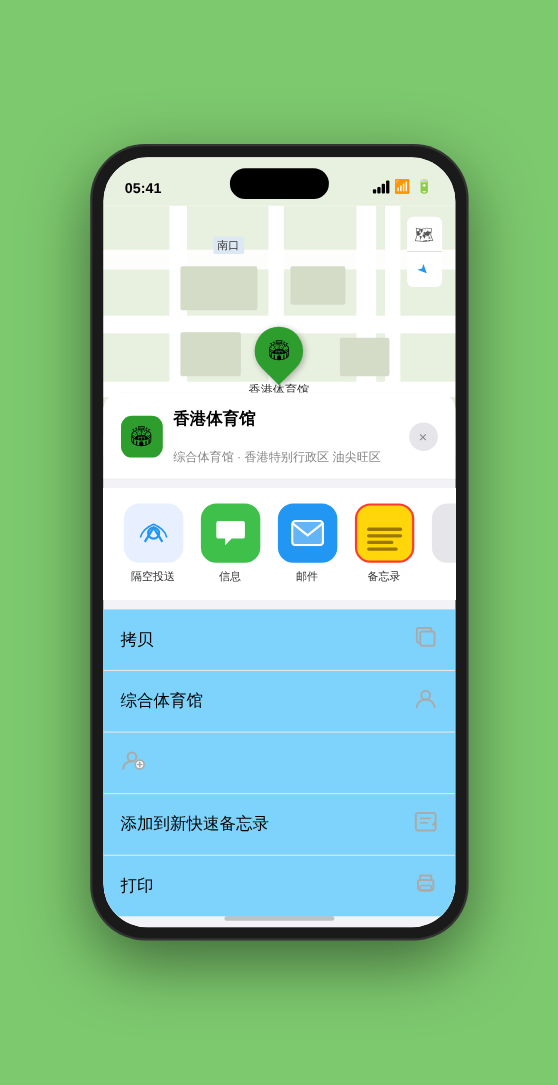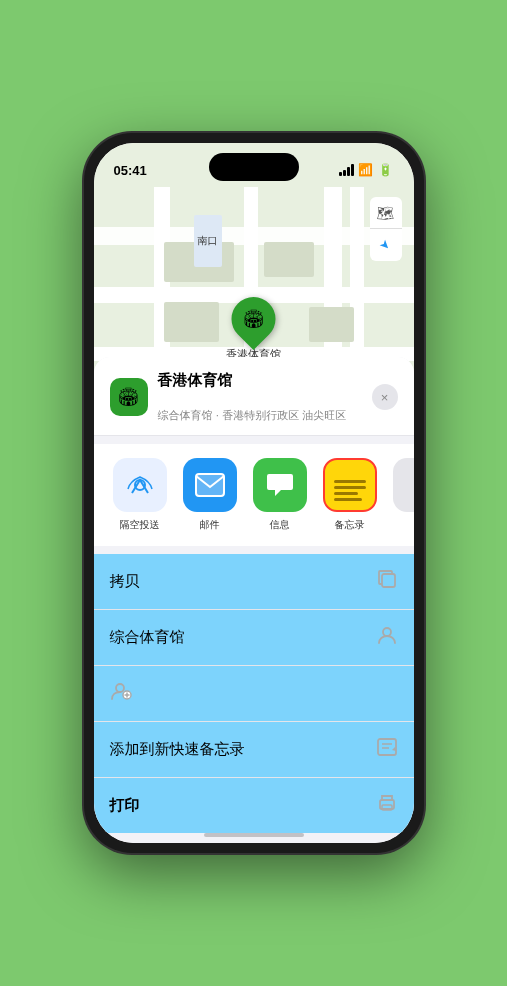--- a/index.html
+++ b/index.html
@@ -258,21 +258,20 @@
     .action-item {
       display: flex;
       align-items: center;
       justify-content: space-between;
       padding: 14px 16px;
       border-bottom: 1px solid #e5e5ea;
       cursor: pointer;
     }
     .action-item:last-child {
       border-bottom: none;
-      font-weight: bold;
     }
     .action-label {
       font-size: 15px;
       color: #000;
     }
     .action-icon {
       font-size: 18px;
       color: #888;
     }
     
@@ -332,21 +331,21 @@
         <div class="road-v" style="left:230px;width:18px;"></div>
         <div class="road-v" style="right:50px;width:14px;"></div>
 
         <div class="building" style="top:55px;left:70px;width:70px;height:40px;"></div>
         <div class="building" style="top:55px;left:170px;width:50px;height:35px;"></div>
         <div class="building" style="top:115px;left:70px;width:55px;height:40px;"></div>
         <div class="building" style="top:120px;right:60px;width:45px;height:35px;"></div>
         <div class="building" style="top:175px;left:25px;width:30px;height:30px;"></div>
         <div class="building" style="top:175px;left:170px;width:55px;height:30px;"></div>
 
-        <div style="position:absolute;top:28px;left:100px;font-size:10px;color:#333;background:#dde8f5;padding:19px 4px;border-radius:2px;">南口</div>
+        <div style="position:absolute;top:28px;left:100px;font-size:10px;color:#333;background:#dde8f5;padding:1px 4px;border-radius:2px;">南口</div>
       </div>
 
       <div class="map-controls">
         <div class="map-control-btn">
           <span>🗺</span>
         </div>
         <div class="map-control-btn">
           <span style="font-size:12px;transform:rotate(45deg);display:inline-block;color:#2196f3;">➤</span>
         </div>
       </div>
@@ -381,37 +380,37 @@
             <svg width="28" height="28" viewBox="0 0 28 28">
               <circle cx="14" cy="14" r="5" fill="none" stroke="#2196f3" stroke-width="2"></circle>
               <path d="M6 22 L14 9 L22 22" fill="none" stroke="#2196f3" stroke-width="2"></path>
               <path d="M2 18 Q4 10 14 6 Q24 10 26 18" fill="none" stroke="#2196f3" stroke-width="1.5"></path>
             </svg>
           </div>
           <span class="share-label">隔空投送</span>
         </div>
 
         <div class="share-item">
+          <div class="share-icon messages">
+            <svg width="30" height="30" viewBox="0 0 30 30">
+              <path d="M4 4 H26 Q28 4 28 6 V18 Q28 20 26 20 H16 L10 26 V20 H4 Q2 20 2 18 V6 Q2 4 4 4Z" fill="white"></path>
+            </svg>
+          </div>
+          <span class="share-label">信息</span>
+        </div>
+
+        <div class="share-item">
           <div class="share-icon mail">
             <svg width="30" height="24" viewBox="0 0 30 24">
               <rect x="1" y="1" width="28" height="22" rx="3" fill="white" opacity="0.3"></rect>
               <path d="M1 3 L15 14 L29 3" fill="none" stroke="white" stroke-width="2"></path>
               <rect x="1" y="1" width="28" height="22" rx="3" fill="none" stroke="white" stroke-width="2"></rect>
             </svg>
           </div>
           <span class="share-label">邮件</span>
-        </div>
-
-        <div class="share-item">
-          <div class="share-icon messages">
-            <svg width="30" height="30" viewBox="0 0 30 30">
-              <path d="M4 4 H26 Q28 4 28 6 V18 Q28 20 26 20 H16 L10 26 V20 H4 Q2 20 2 18 V6 Q2 4 4 4Z" fill="white"></path>
-            </svg>
-          </div>
-          <span class="share-label">信息</span>
         </div>
 
         <div class="share-item">
           <div class="share-icon notes">
             <div class="notes-lines">
               <div class="notes-line" style="width:32px;background:#9a7800;height:3px;border-radius:2px;margin-top:6px;"></div>
               <div class="notes-line" style="width:32px;background:#9a7800;height:3px;border-radius:2px;"></div>
               <div class="notes-line" style="width:24px;background:#9a7800;height:3px;border-radius:2px;"></div>
               <div class="notes-line" style="width:28px;background:#9a7800;height:3px;border-radius:2px;"></div>
             </div>

